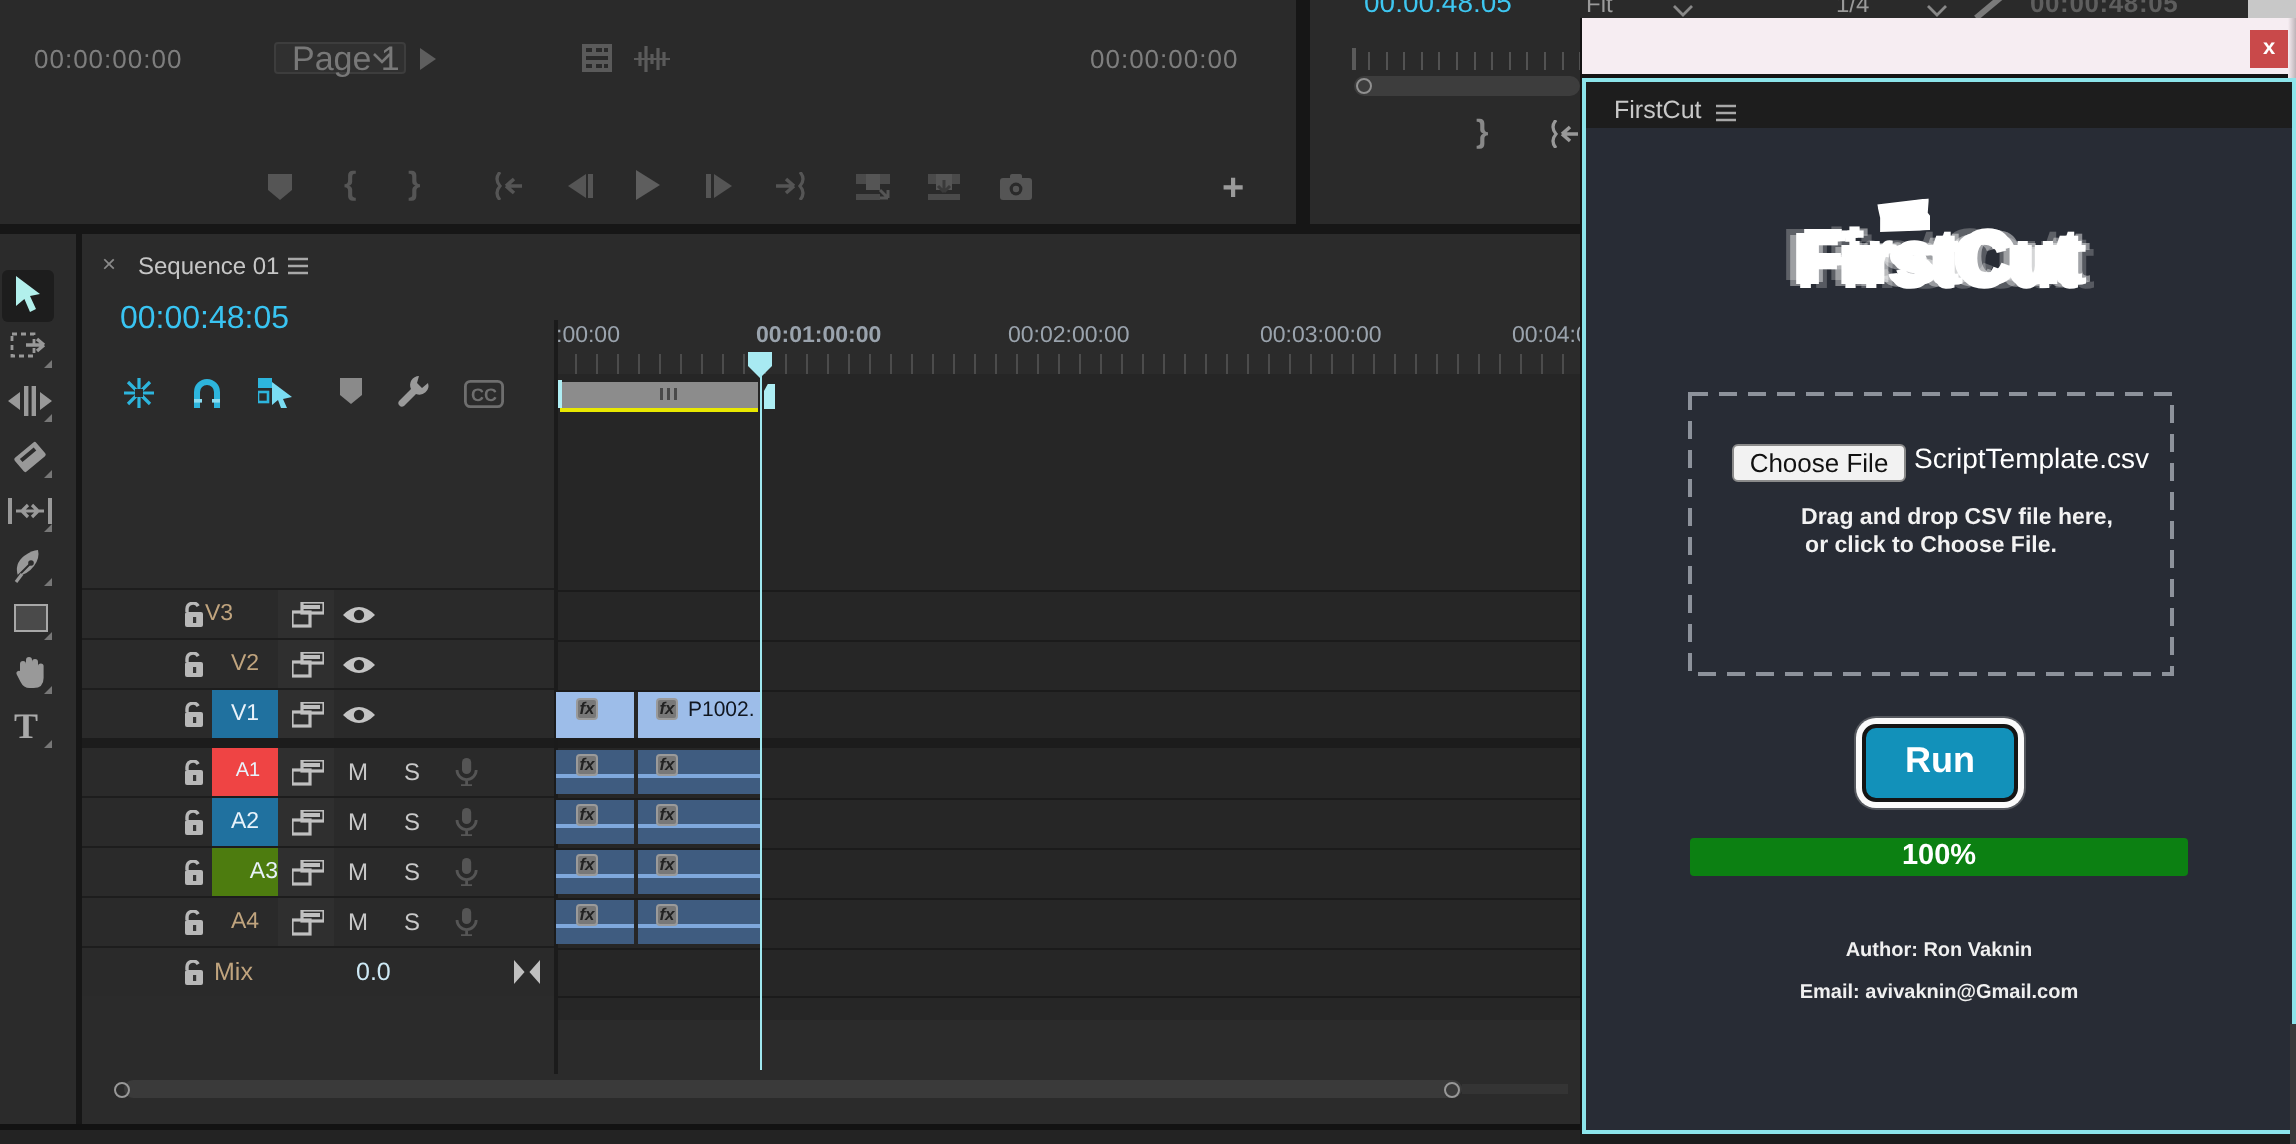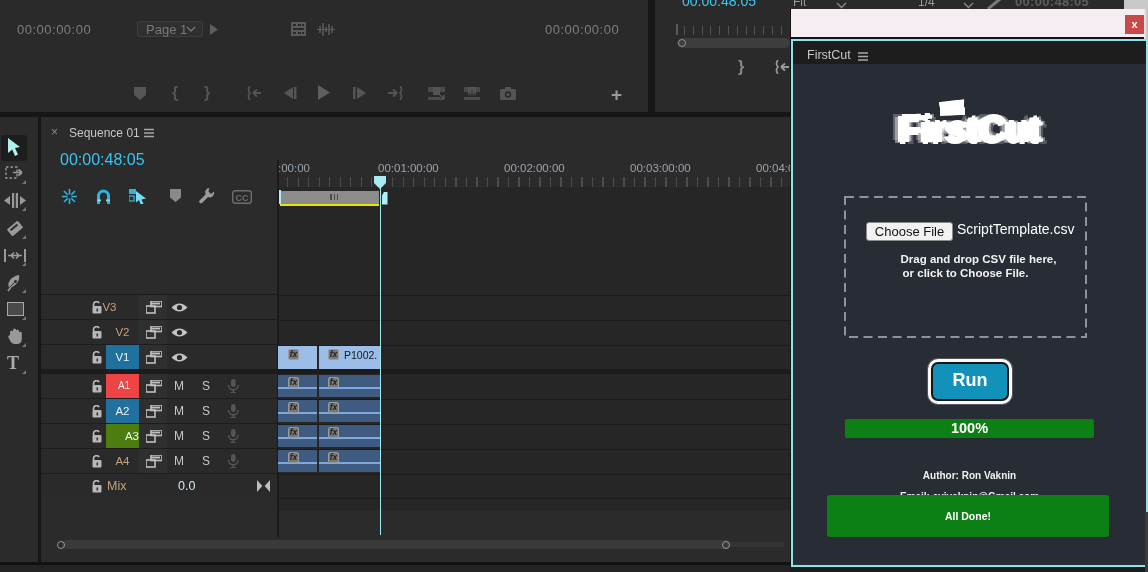--- a/index.html
+++ b/index.html
@@ -8,21 +8,21 @@
   .ab{position:absolute;}
   .tc{color:#7e7e7e;font-size:13px;letter-spacing:.5px;}
 </style>
 </head>
 <body>
 <div id="root">
 
   <div class="ab" style="left:0;top:0;width:648px;height:112px;background:#2a2a2a;">
     <div class="ab tc" style="left:17px;top:22px;">00:00:00:00</div>
 
-    <div class="ab" style="left:137px;top:21px;width:66px;height:16px;background:#303030;border:1px solid #3d3d3d;border-radius:2px;color:#787878;font-size:13px;line-height:15px;padding-left:8px;box-sizing:border-box;">Page 1</div>
+    <div class="ab" style="left:137px;top:21px;width:66px;height:16px;background:#303030;border:1px solid #3d3d3d;border-radius:2px;color:#787878;font-size:17px;line-height:15px;padding-left:8px;box-sizing:border-box;">Page 1</div>
     <svg class="ab" style="left:186px;top:26px;" width="10" height="7">
         <path d="M1 1 L5 5 L9 1" stroke="#787878" stroke-width="1.3" fill="none"></path>
       </svg>
     <svg class="ab" style="left:209px;top:23px;" width="10" height="13">
         <path d="M1 1 L9 6.5 L1 12 Z" fill="#5e5e5e"></path>
       </svg>
 
     <svg class="ab" style="left:291px;top:22px;" width="16" height="15">
       <rect x="0" y="0" width="15" height="14" fill="#5a5a5a"></rect>
       <rect x="2" y="2" width="3" height="2" fill="#2a2a2a"></rect>
@@ -190,21 +190,21 @@
     <svg class="ab" style="left:157px;top:70px;" width="17" height="17">
       <path d="M11.5 1 a4.5 4.5 0 0 0 -4 6.5 L1.5 13.5 a1.8 1.8 0 0 0 2.5 2.5 L10 10 a4.5 4.5 0 0 0 6 -5.5 L13 7 L10.5 4.5 Z" fill="#9a9a9a"></path>
     </svg>
     <svg class="ab" style="left:191px;top:73px;" width="20" height="14">
       <rect x="0.7" y="0.7" width="18.6" height="12.6" rx="2.5" fill="none" stroke="#6e6e6e" stroke-width="1.4"></rect>
       <text x="10" y="10.5" text-anchor="middle" font-size="9" font-weight="bold" fill="#6e6e6e" font-family="Liberation Sans">CC</text>
     </svg>
 
     <div class="ab" style="left:237px;top:43px;width:512px;height:27px;background:#2b2b2b;"></div>
     <div class="ab" style="left:237px;top:45px;color:#9aa3ad;font-size:11.5px;">:00:00</div>
-    <div class="ab" style="left:337px;top:45px;color:#9aa3ad;font-size:11.5px;">00:01:00:00</div>
+    <div class="ab" style="left:337px;top:45px;color:#9aa3ad;font-size:11.5px;font-weight:bold;">00:01:00:00</div>
     <div class="ab" style="left:463px;top:45px;color:#9aa3ad;font-size:11.5px;">00:02:00:00</div>
     <div class="ab" style="left:589px;top:45px;color:#9aa3ad;font-size:11.5px;">00:03:00:00</div>
     <div class="ab" style="left:715px;top:45px;color:#9aa3ad;font-size:11.5px;">00:04:0</div>
     <div class="ab" style="left:236px;top:60px;width:513px;height:10px;background:repeating-linear-gradient(90deg,#4c4c4c 0 1px,transparent 1px 10.5px);"></div>
     <div class="ab" style="left:236.5px;top:48px;width:1.5px;height:22px;background:#4c4c4c;"></div>
 
     <div class="ab" style="left:237px;top:70px;width:512px;height:323px;background:#262626;"></div>
 
     <div id="rows">
     <div class="ab" style="left:0;top:177px;width:237px;height:204px;background:#1d1d1d;"></div>
@@ -465,21 +465,20 @@
     <div class="ab" style="left:164px;top:180px;color:#fff;font-size:14px;">ScriptTemplate.csv</div>
     <div class="ab" style="left:0;top:212.5px;width:345px;text-align:center;color:#f2f2f2;font-size:11.5px;font-weight:bold;margin-left:13px;">Drag and drop CSV file here,</div>
     <div class="ab" style="left:0;top:226.5px;width:345px;text-align:center;color:#f2f2f2;font-size:11.5px;font-weight:bold;">or click to Choose File.</div>
 
     <div class="ab" style="left:138px;top:321px;width:74px;height:35px;background:#1291ba;border:2px solid #141414;border-radius:7px;box-shadow:0 0 0 3px #fafafa,0 0 0 4px #55585e;color:#fff;font-size:18px;font-weight:bold;text-align:center;line-height:32px;">Run</div>
 
     <div class="ab" style="left:52px;top:378px;width:249px;height:19px;background:#0c8012;border-radius:2px;color:#fff;font-size:14.5px;font-weight:bold;text-align:center;line-height:19px;">100%</div>
     <div class="ab" style="left:0;top:429.5px;width:353px;text-align:center;color:#f0f0f0;font-size:10px;font-weight:bold;">Author: Ron Vaknin</div>
     <div class="ab" style="left:0;top:450px;width:353px;text-align:center;color:#f0f0f0;font-size:10px;font-weight:bold;">Email: avivaknin@Gmail.com</div>
 
-    <div class="ab" style="left:34px;top:454px;width:282px;height:42px;background:#0c8014;border-radius:3px;color:#fff;font-size:10.5px;font-weight:bold;text-align:center;line-height:42px;">All Done!</div>
   </div>
   <div class="ab" style="left:790px;top:566.5px;width:358px;height:6px;background:#1c1c1c;"></div>
   <div class="ab" style="left:1145px;top:512px;width:3px;height:60px;background:#3a3a3a;"></div>
 
 </div>
 <style>
   .corner{width:0;height:0;border-left:4px solid transparent;border-bottom:4px solid #777;}
 </style>
 
 </body></html>

